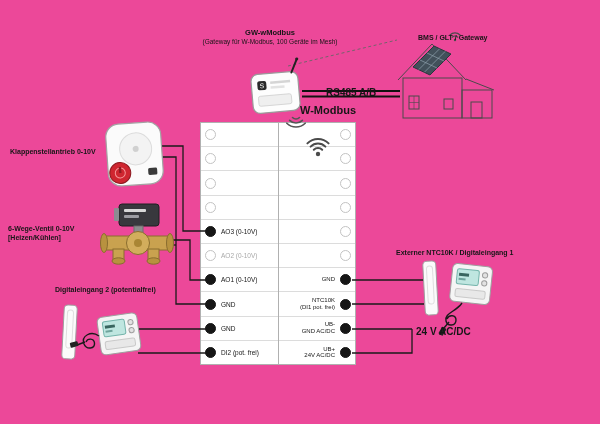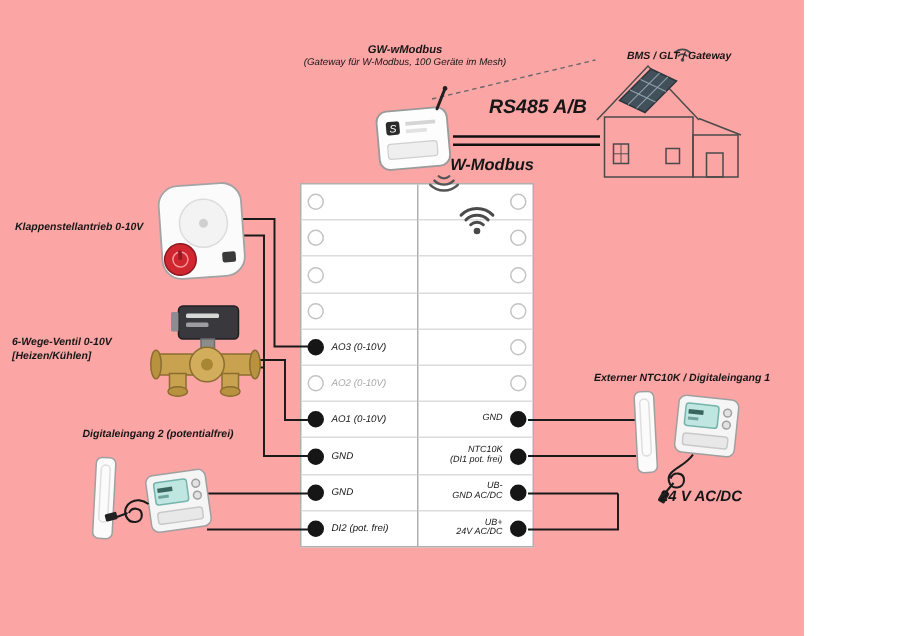--- a/index.html
+++ b/index.html
@@ -1,17 +1,17 @@
 <!DOCTYPE html>
 <html><head>
 <meta charset="utf-8">
 <style>
   * { margin:0; padding:0; box-sizing:border-box; }
   html,body { background:#ffffff; font-family:"Liberation Sans", sans-serif; }
-  #canvas { position:relative; width:536px; height:424px; background:#fca5a5; overflow:hidden;font-style:italic; }
+  #canvas { position:relative; width:600px; height:424px; background:#ec4899; overflow:hidden; }
   #art { position:absolute; left:0; top:0; z-index:2; pointer-events:none; }
 
   
   .tblock { position:absolute; left:200px; top:122px; width:156px; height:243px;
             border:1px solid #b0b0b0; display:flex; z-index:1; background:#fff; }
   .tcol { flex:1; display:flex; flex-direction:column; }
   .tcol.lcol { border-right:1px solid #b0b0b0; }
   .trow { flex:1; display:flex; align-items:center; border-bottom:1px solid #dcdcdc; padding:0 4px; gap:5px; }
   .trow:last-child { border-bottom:none; }
   .rrow { justify-content:flex-end; }
@@ -22,27 +22,27 @@
   .tlabel { font-size:6.5px; color:#161616; white-space:nowrap; }
   .tlabel.dim { color:#a9a9a9; }
   .tlabel2 { display:flex; flex-direction:column; align-items:flex-end; text-align:right;
              font-size:6px; line-height:1.15; color:#161616; white-space:nowrap; }
 
   
   .lbl { position:absolute; z-index:3; color:#161616; white-space:nowrap; }
   #lbl-gw-title   { left:160px; top:28px;  width:220px; text-align:center; font-size:7.5px; font-weight:bold; }
   #lbl-gw-sub     { left:145px; top:38px;  width:250px; text-align:center; font-size:6.5px; }
   #lbl-bms        { left:418px; top:34px;  font-size:7px; font-weight:600; }
-  #lbl-rs485      { left:326px; top:63px;  font-size:13px; font-weight:bold;text-align:center; }
+  #lbl-rs485      { left:326px; top:87px;  font-size:10px; font-weight:bold;text-align:center; }
   #lbl-wmodbus    { left:280px; top:104px; width:76px; text-align:right; font-size:11px; font-weight:bold; }
   #lbl-klappe     { left:10px;  top:148px; font-size:7px; font-weight:600; }
   #lbl-ventil     { left:8px;   top:224px; font-size:7px; font-weight:600; line-height:1.3; }
   #lbl-di2        { left:55px;  top:286px; font-size:7px; font-weight:600; }
   #lbl-ntc        { left:396px; top:249px; font-size:7px; font-weight:600; }
-  #lbl-24v        { left:440px; top:326px; font-size:10px; font-weight:bold; }
+  #lbl-24v        { left:416px; top:326px; font-size:10px; font-weight:bold; }
 </style>
 </head>
 <body>
 
 <div id="canvas">
 
   <svg id="art" width="600" height="424" viewBox="0 0 600 424">
 
     <g stroke="#1a1a1a" stroke-width="1.3" fill="none">
       <path d="M160,146 H183 V231 H206"></path>

